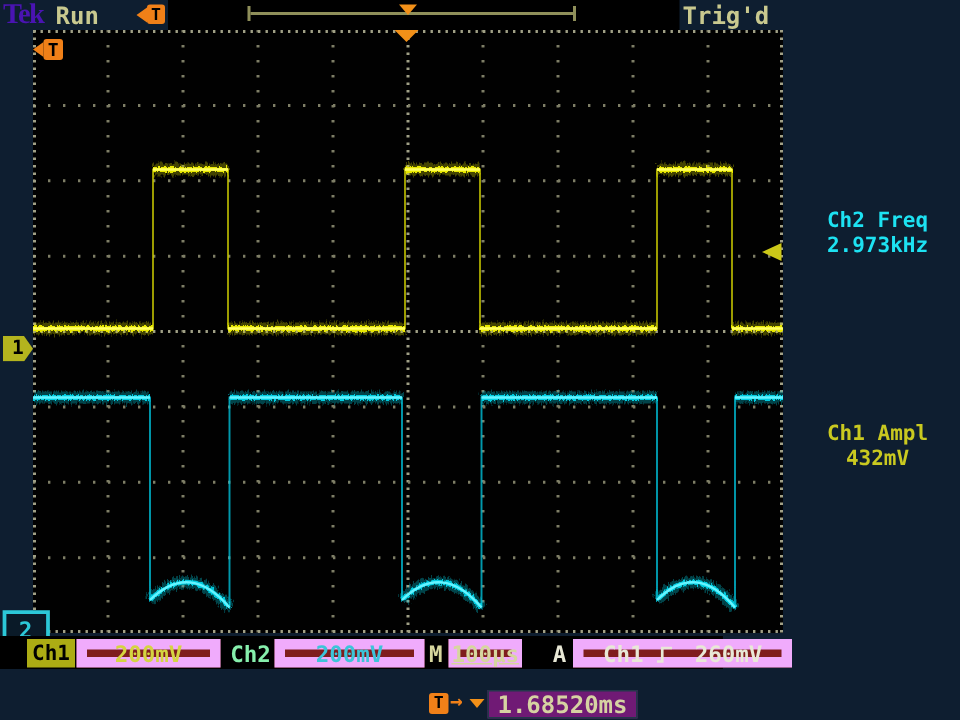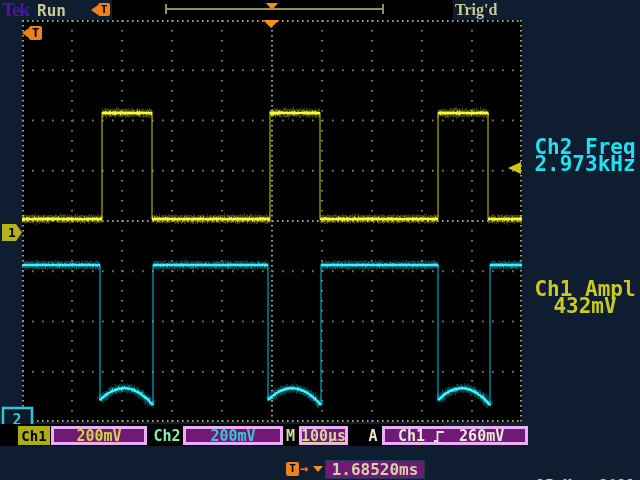--- a/index.html
+++ b/index.html
@@ -7,21 +7,21 @@
     width:640px;height:480px;background:#0e1e30;overflow:hidden;position:relative;
     font-family:"DejaVu Sans Mono","Liberation Mono",monospace;
     -webkit-font-smoothing:none;
   }
   .abs{position:absolute;}
   
   .tek-logo{left:2px;top:-1px;font-family:"Liberation Serif",serif;font-weight:bold;
     font-size:19px;color:#4a14b2;letter-spacing:-1px;}
   .acq-status{left:37px;top:1px;font-size:16px;font-weight:bold;color:#c9c98f;}
   .hdr-strip{left:112px;top:0;width:341px;height:20px;background:#000;}
-  .trig-status{left:455px;top:1px;font-size:16px;font-weight:bold;color:#c9c98f;font-family:Liberation Serif, serif;}
+  .trig-status{left:455px;top:1px;font-size:16px;font-weight:bold;color:#c9c98f;}
   .ticon{display:flex;align-items:center;}
   .ticon-arrow{width:0;height:0;border-top:5px solid transparent;border-bottom:5px solid transparent;
     border-right:7px solid #f08018;}
   .ticon-box{width:12px;height:13px;background:#f08018;border-radius:2px;color:#000;
     font-size:11px;font-weight:bold;text-align:center;line-height:13px;}
   .hdr-ticon{left:91px;top:3px;}
   .bracket{left:165px;top:4px;width:215px;height:10px;
     border-left:2px solid #8f8f5a;border-right:2px solid #8f8f5a;}
   .bracket-line{position:absolute;left:0;top:4px;width:100%;height:2px;background:#8f8f5a;}
   .tri-down{width:0;height:0;border-left:6px solid transparent;border-right:6px solid transparent;
@@ -31,29 +31,29 @@
   .graticule{left:22px;top:20px;width:500px;height:402px;background:#010101;}
   .grat-ticon{left:22px;top:26px;}
   .grat-ticon .ticon-box{width:13px;height:14px;line-height:14px;font-size:12px;}
   .grat-tri{left:263px;top:20px;border-left-width:8px;border-right-width:8px;border-top-width:8px;}
   .ch1-marker{left:2px;top:224px;width:20px;height:17px;background:#b4b41e;color:#000;
     font-size:13px;font-weight:bold;text-align:center;line-height:17px;padding-right:0;
     clip-path:polygon(0 0,70% 0,100% 50%,70% 100%,0 100%);}
   .trig-level-arrow{left:508px;top:162px;width:0;height:0;border-top:6px solid transparent;
     border-bottom:6px solid transparent;border-right:13px solid #ccc818;}
   
-  .meas{left:530px;width:110px;text-align:center;font-size:21px;font-weight:bold;line-height:17px;}
+  .meas{left:530px;width:110px;text-align:center;font-size:14px;font-weight:bold;line-height:17px;}
   .meas-freq{top:139px;color:#1de2f2;}
   .meas-ampl2{top:210px;color:#2fa6c0;}
   .meas-ampl1{top:281px;color:#c9c920;}
   
-  .status-bar{left:0;top:424px;width:443px;height:22px;background:#000;}
+  .status-bar{left:0;top:424px;width:443px;height:22px;background:#000;padding-left:39px;}
   .sb{position:absolute;top:2px;height:19px;font-size:15px;font-weight:bold;
     display:flex;align-items:center;justify-content:center;}
-  .sb-box{border:3px solid #f0abfc;background:#701a75;box-sizing:border-box;}
+  .sb-box{border:7px solid #f0abfc;background:#7f1d1d;box-sizing:border-box;}
   .ch1-tag{left:18px;width:32px;background:#acac14;color:#000;font-size:14px;}
   .ch1-scale{left:51px;width:96px;color:#d4d440;}
   .ch2-tag{left:151px;width:32px;color:#86efac;}
   .ch2-scale{left:183px;width:100px;color:#3cc4d8;}
   .m-tag{left:284px;width:13px;color:#d6d69e;}
   .m-scale{left:299px;width:49px;color:#d6d69e;text-decoration:underline;}
   .a-tag{left:367px;width:12px;color:#e8e8d6;}
   .trig-box{left:382px;width:146px;color:#e8e8d6;justify-content:flex-start;padding-left:13px;box-sizing:border-box;}
   .trig-box .slope{margin:1px 6px 0 8px;}
   .trig-box .lvl{margin-left:8px;}

